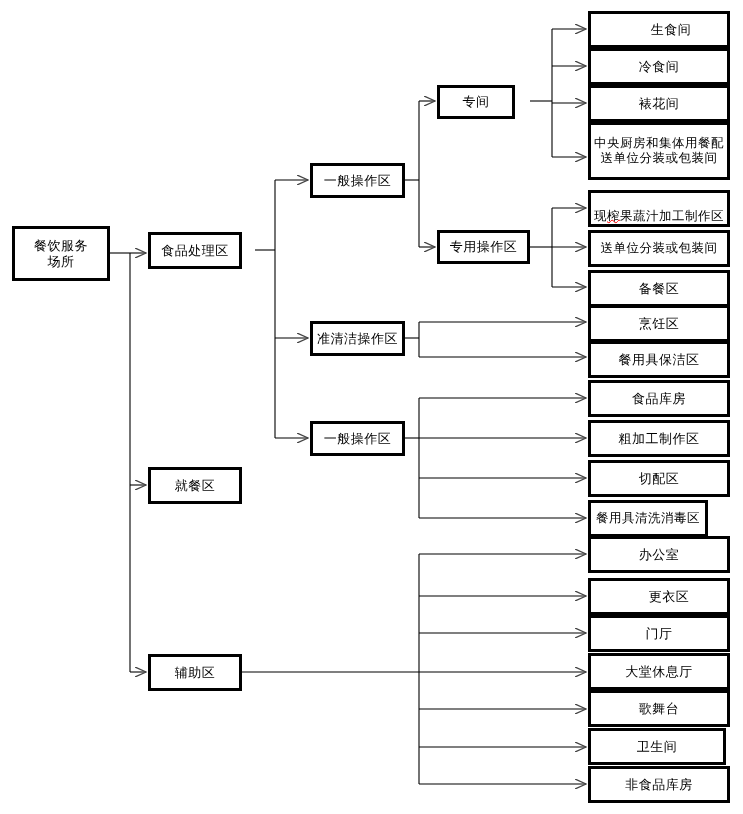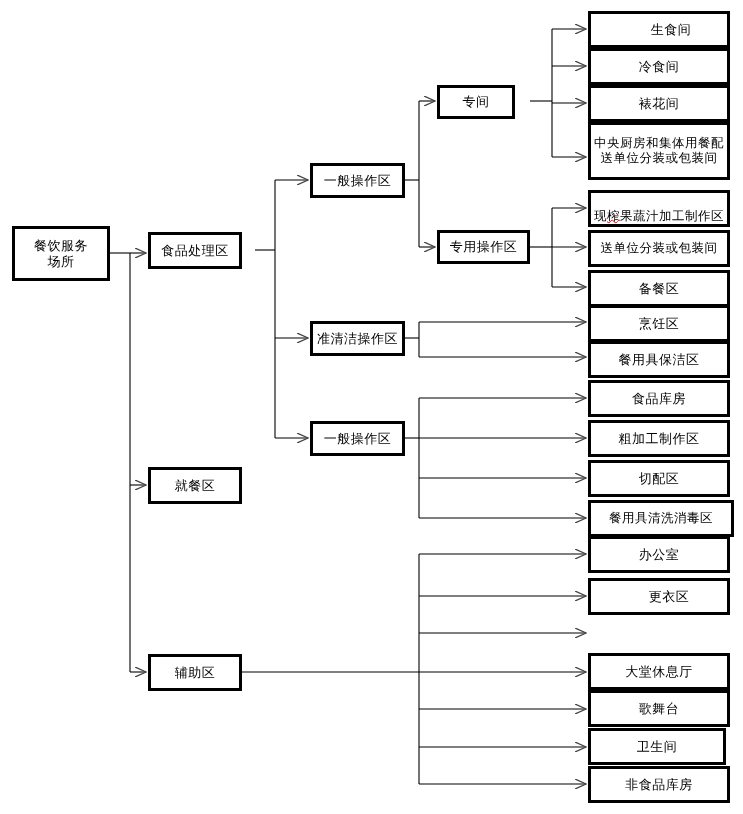--- a/index.html
+++ b/index.html
@@ -187,30 +187,33 @@
 
   <div class="node f13" style="left:588px; top:380px; width:142px; height:37px;">
     <span class="lbl">食品库房</span>
   </div>
   <div class="node f13" style="left:588px; top:420px; width:142px; height:37px;">
     <span class="lbl">粗加工制作区</span>
   </div>
   <div class="node f13" style="left:588px; top:460px; width:142px; height:37px;">
     <span class="lbl">切配区</span>
   </div>
-  <div class="node f12" style="left:588px; top:500px; width:146px; height:37px;">
+  <div class="node f12" style="left:588px; top:500px; width:120px; height:37px;">
     <span class="lbl">餐用具清洗消毒区</span>
   </div>
 
   <div class="node f13" style="left:588px; top:536px; width:142px; height:37px;">
     <span class="lbl">办公室</span>
   </div>
   <div class="node f13" style="left:588px; top:578px; width:142px; height:37px;padding-left:20px;">
     <span class="lbl">更衣区</span>
   </div>
+  <div class="node f13" style="left:588px; top:615px; width:142px; height:37px;">
+    <span class="lbl">门厅</span>
+  </div>
   <div class="node f13" style="left:588px; top:653px; width:142px; height:37px;">
     <span class="lbl">大堂休息厅</span>
   </div>
   <div class="node f13" style="left:588px; top:690px; width:142px; height:37px;">
     <span class="lbl">歌舞台</span>
   </div>
   <div class="node f13" style="left:588px; top:728px; width:138px; height:37px;">
     <span class="lbl">卫生间</span>
   </div>
   <div class="node f13" style="left:588px; top:766px; width:142px; height:37px;">

